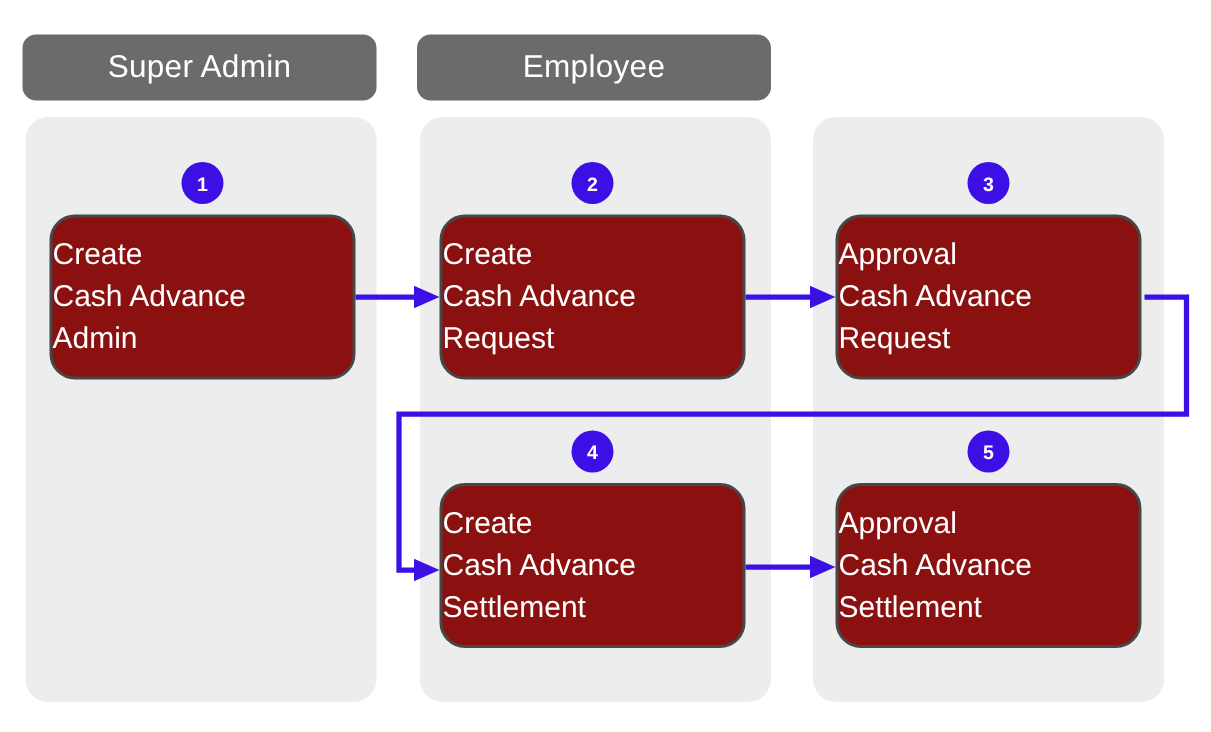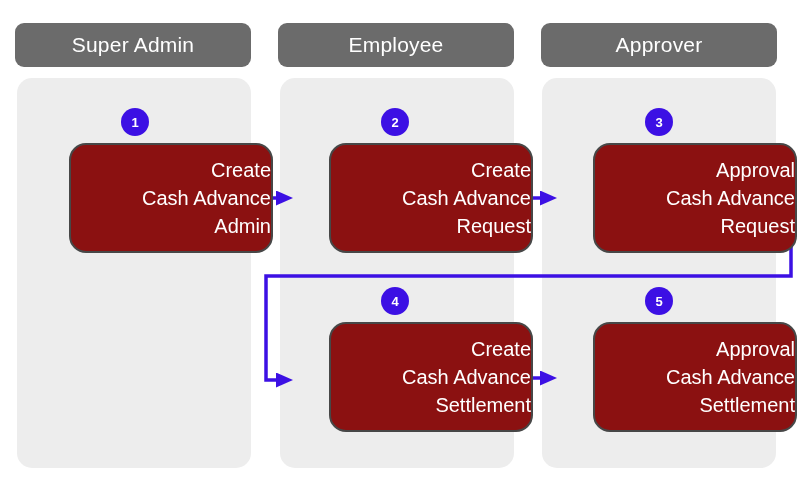--- a/index.html
+++ b/index.html
@@ -54,23 +54,22 @@
     height: 110px;
     background: var(--box-fill);
     border: 2px solid var(--box-border);
     border-radius: 17px;
     color: var(--text);
     font-size: 20px;
     line-height: 28px;
     text-align: center;
     display: flex;
     flex-direction: column;
-    align-items: flex-end;
+    align-items: flex-start;
     justify-content: center;
-    margin-left: 36px;
   }
   .box-1 { left: 33px;  top: 143px; }
   .box-2 { left: 293px; top: 143px; }
   .box-3 { left: 557px; top: 143px; }
   .box-4 { left: 293px; top: 322px; }
   .box-5 { left: 557px; top: 322px; }
   .step-circle {
     position: absolute;
     width: 28px;
     height: 28px;
@@ -106,21 +105,20 @@
 <body>
 
 <div class="canvas">
 
   <div class="lane-bg lb-1"></div>
   <div class="lane-bg lb-2"></div>
   <div class="lane-bg lb-3"></div>
 
   <div class="lane-header lh-1">Super Admin</div>
   <div class="lane-header lh-2">Employee</div>
-  <div class="lane-header lh-3">Approver</div>
 
   <svg class="arrows" viewBox="0 0 807 488" xmlns="http://www.w3.org/2000/svg">
     <defs>
       <marker id="ah" markerUnits="userSpaceOnUse" markerWidth="17" markerHeight="15" refX="0" refY="7.5" orient="auto">
         <path class="head" d="M0,0 L17,7.5 L0,15 Z"></path>
       </marker>
     </defs>
     <path class="flow" d="M237,198 H276" marker-end="url(#ah)"></path>
     <path class="flow" d="M497,198 H540" marker-end="url(#ah)"></path>
     <path class="flow" d="M763,198 H791 V276 H266 V380 H276" marker-end="url(#ah)"></path>

